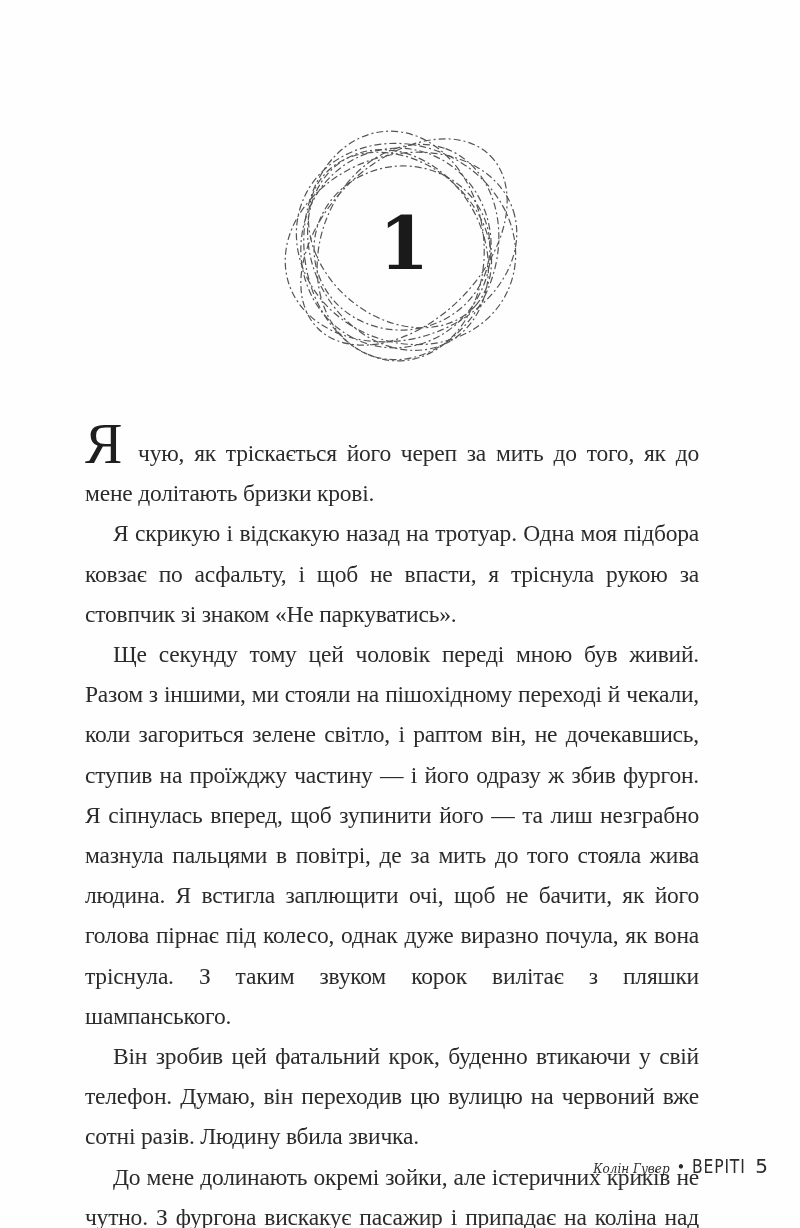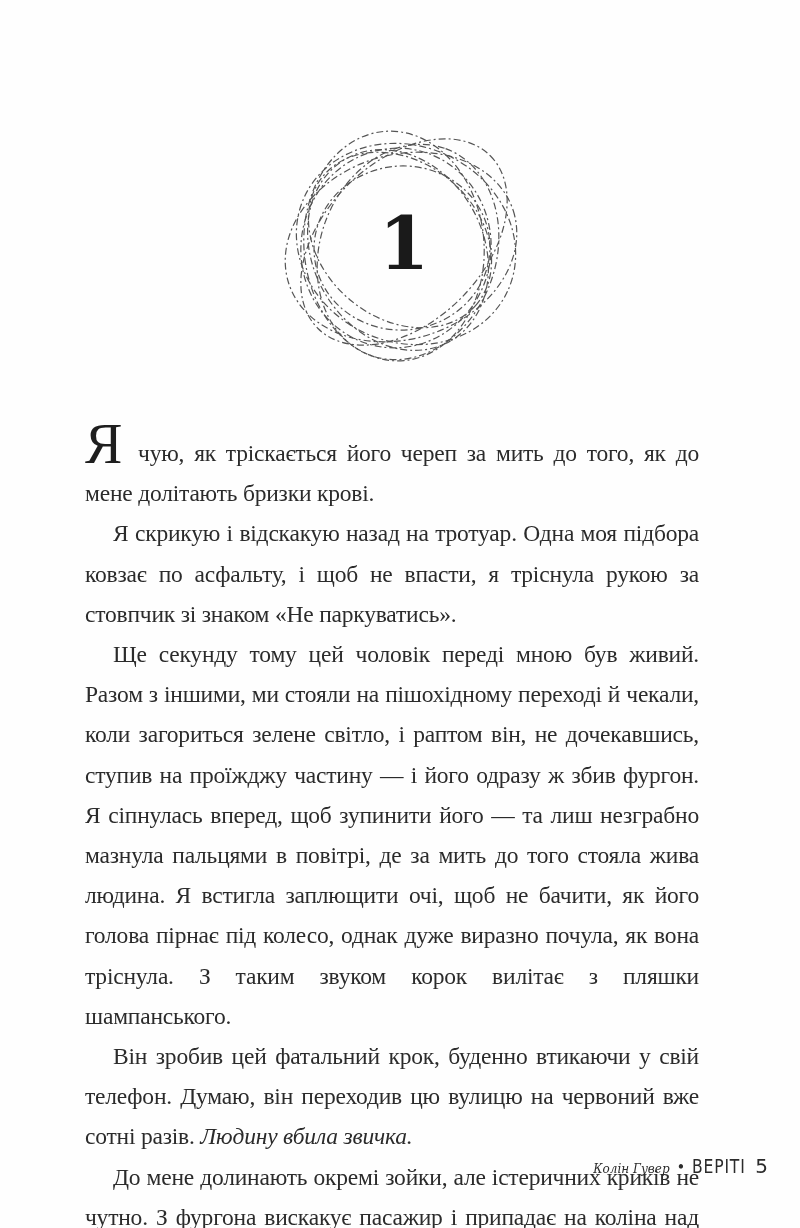--- a/index.html
+++ b/index.html
@@ -72,21 +72,20 @@
   .drop-cap {
     font-size: 56px;
     line-height: 40px;
     vertical-align: baseline;
     margin-right: 6px;
     color: #1e1e1e;
     position: relative;
     top: 2px;
   }
   .italic {
-    font-style: italic;
   }
   .footer {
     position: absolute;
     right: 32px;
     top: 1154px;
     font-size: 22px;
     color: #2b2b2b;
     white-space: nowrap;
     display: flex;
     align-items: baseline;

